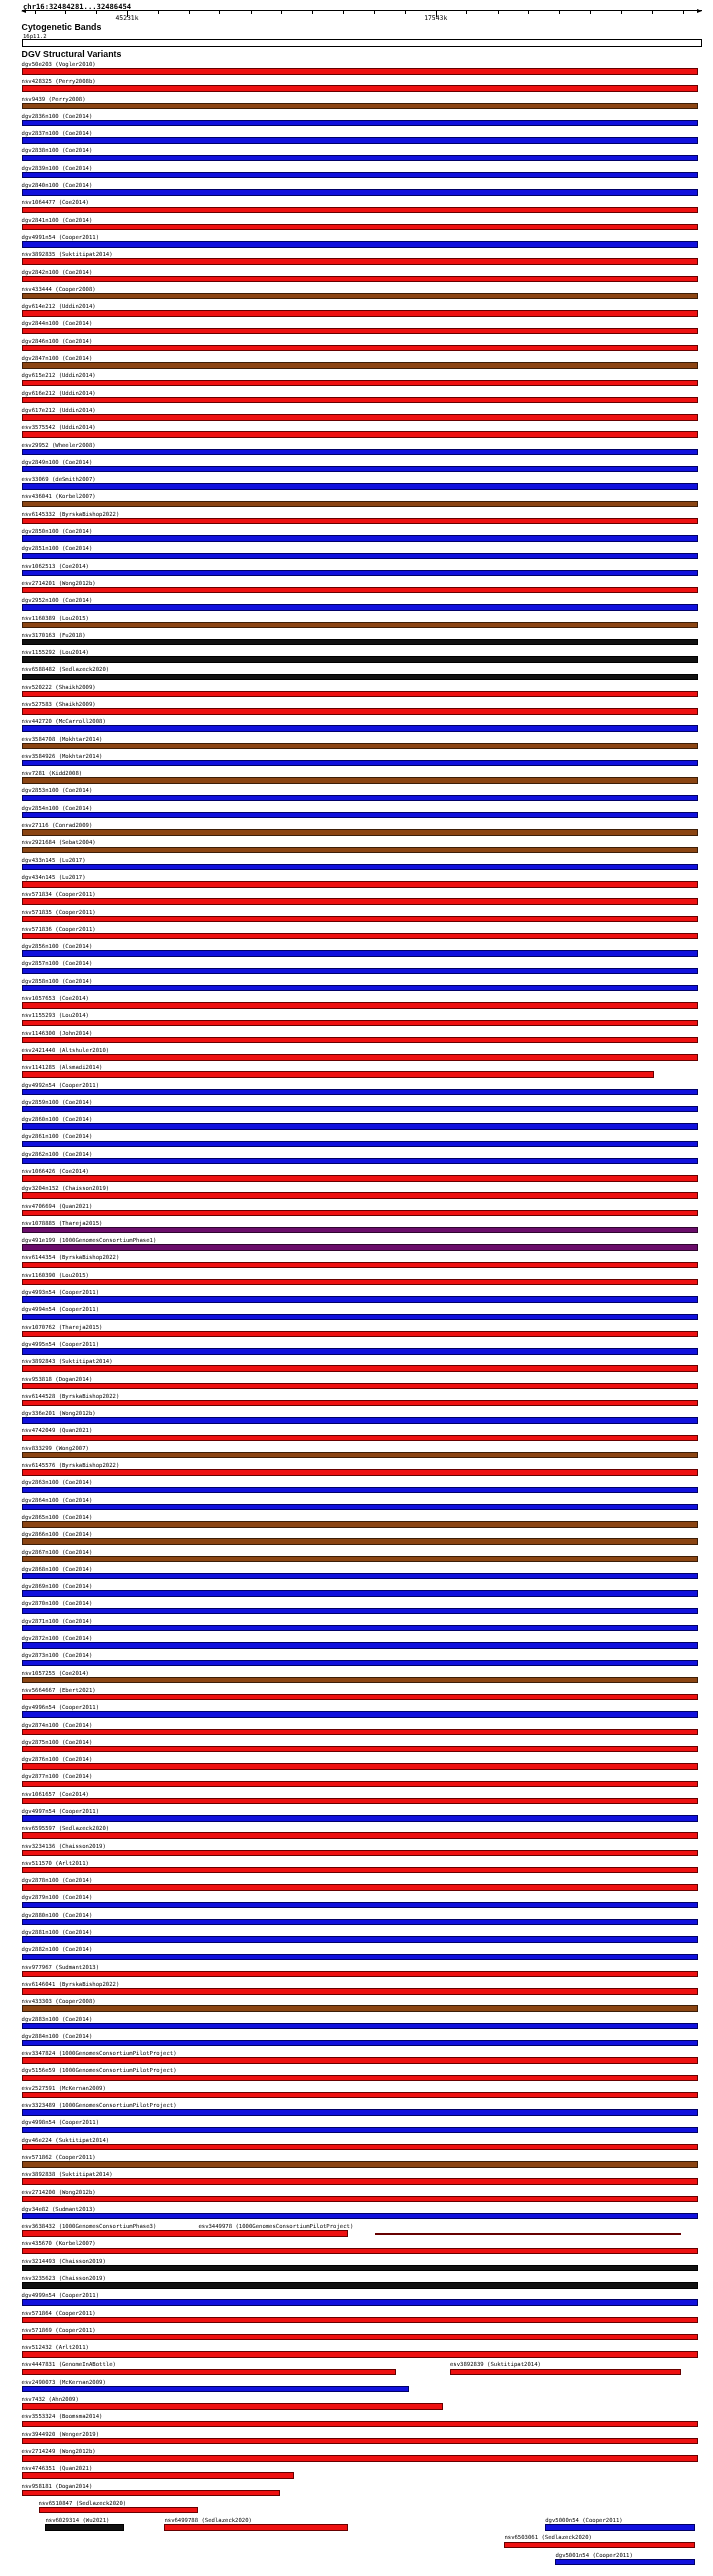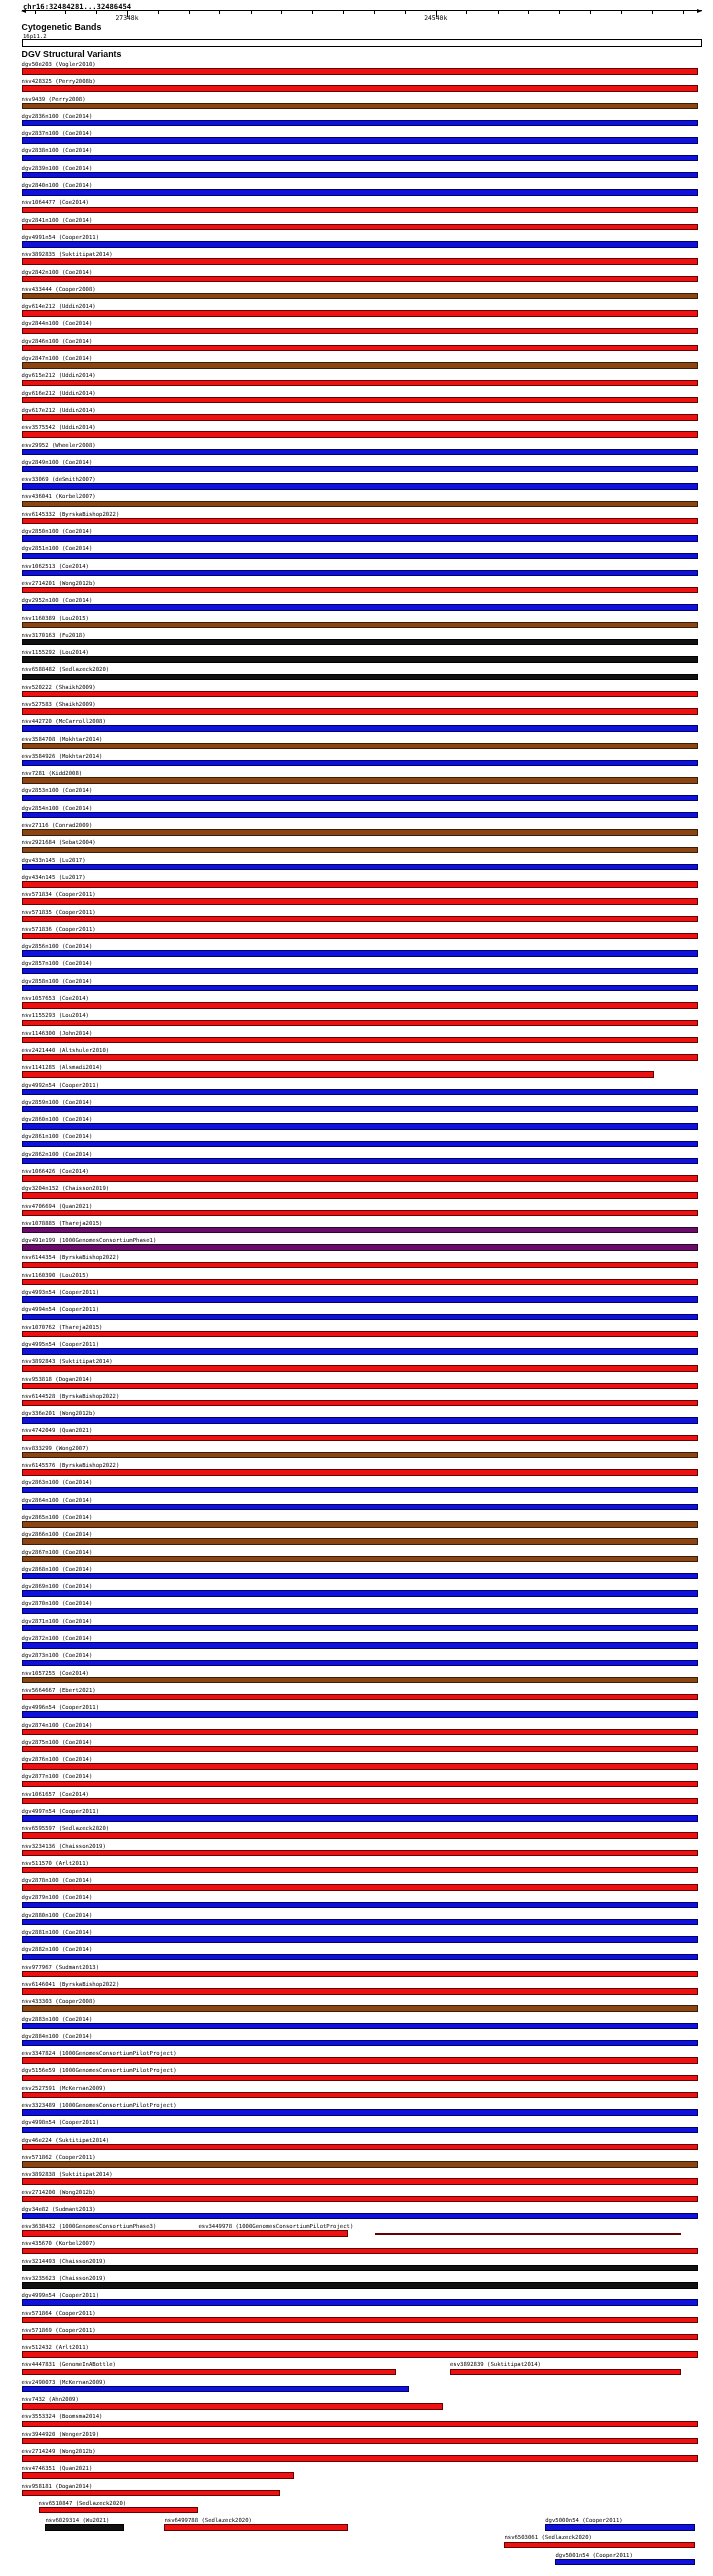--- a/index.html
+++ b/index.html
@@ -53,23 +53,23 @@
       <div class="tick minor" style="left: 56.4%;"></div>
       <div class="tick minor" style="left: 65.4%;"></div>
       <div class="tick minor" style="left: 70%;"></div>
       <div class="tick minor" style="left: 74.5%;"></div>
       <div class="tick minor" style="left: 79.1%;"></div>
       <div class="tick minor" style="left: 83.6%;"></div>
       <div class="tick minor" style="left: 88.1%;"></div>
       <div class="tick minor" style="left: 92.7%;"></div>
       <div class="tick minor" style="left: 97.2%;"></div>
       <div class="tick major" style="left: 15.5%;"></div>
-      <div class="tick-label" style="left: 15.5%;">27348k</div>
+      <div class="tick-label" style="left: 15.5%;">45231k</div>
       <div class="tick major" style="left: 60.9%;"></div>
-      <div class="tick-label" style="left: 60.9%;">24540k</div>
+      <div class="tick-label" style="left: 60.9%;">17543k</div>
     </div>
 </div>
 
 <div class="cyto-title">Cytogenetic Bands</div>
 <div class="band-label">16p11.2</div>
 <div class="band-box"></div>
 
 <div class="track-title">DGV Structural Variants</div>
 <div class="rows">
     <div class="vrow">

